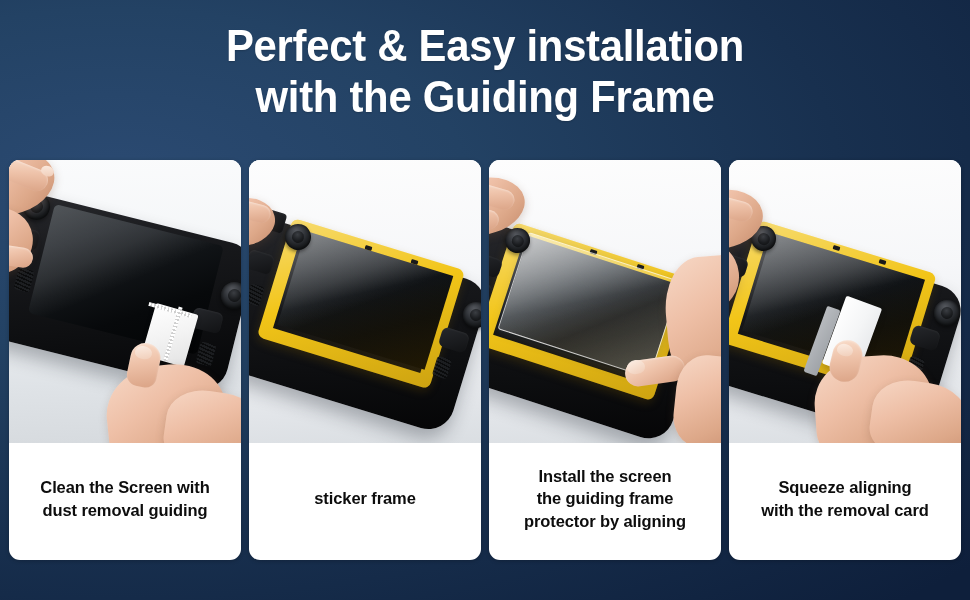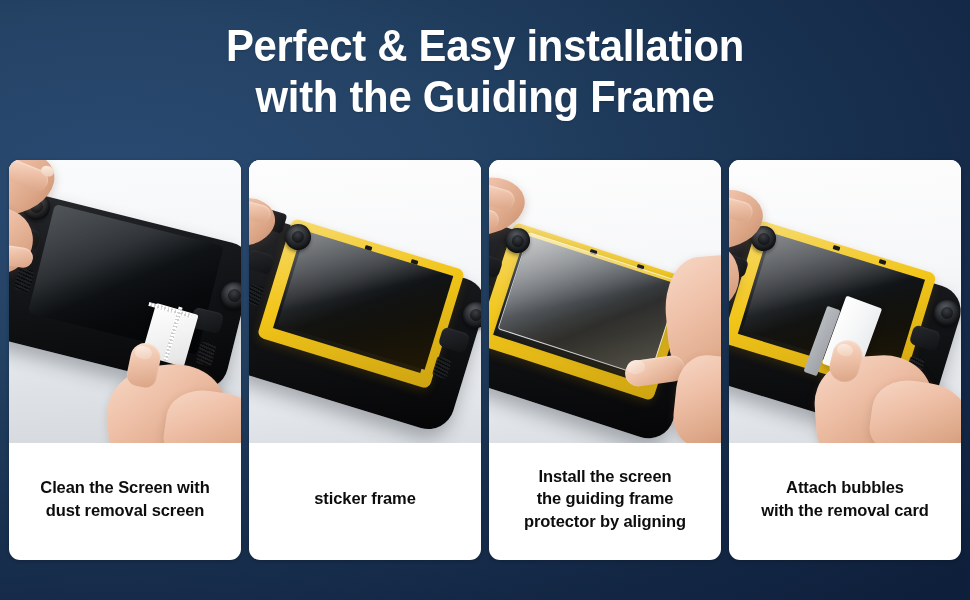--- a/index.html
+++ b/index.html
@@ -240,21 +240,21 @@
 
           <div class="hand" style="left:98px; top:205px; width:120px; height:105px; border-radius:46% 44% 28% 30%; transform:rotate(-6deg);"></div>
           <div class="finger" style="left:120px; top:183px; width:30px; height:44px; border-radius:16px 16px 12px 12px; transform:rotate(12deg);"></div>
           <div class="nail" style="left:126px; top:186px; width:17px; height:13px; transform:rotate(12deg);"></div>
           <div class="hand" style="left:156px; top:232px; width:98px; height:76px; border-radius:40% 44% 30% 34%; transform:rotate(8deg);"></div>
         </div>
       </div>
       <div class="caption">
         <div>
           <span>Clean the Screen with</span>
-          <span>dust removal screen</span>
+          <span>dust removal guiding</span>
         </div>
       </div>
     </div>
 
     <div class="card">
       <div class="photo">
         <div class="scene">
           <div class="table-bg soft"></div>
 
           <div class="deck" style="left:-14px; top:48px; width:268px; height:156px; transform:rotate(17deg); transform-origin:0 0; border-radius:26px;"></div>
@@ -354,20 +354,20 @@
           <div class="squeegee-grey" style="left:86px; top:146px; width:14px; height:70px; transform:rotate(20deg); border-radius:2px;"></div>
 
           <div class="hand" style="left:86px; top:196px; width:118px; height:104px; border-radius:44% 42% 28% 30%; transform:rotate(-4deg);"></div>
           <div class="finger" style="left:102px; top:180px; width:30px; height:42px; border-radius:15px; transform:rotate(14deg);"></div>
           <div class="nail" style="left:108px; top:184px; width:16px; height:12px; transform:rotate(14deg);"></div>
           <div class="hand" style="left:142px; top:222px; width:96px; height:76px; border-radius:40% 44% 30% 34%; transform:rotate(8deg);"></div>
         </div>
       </div>
       <div class="caption">
         <div>
-          <span>Attach bubbles</span>
+          <span>Squeeze aligning</span>
           <span>with the removal card</span>
         </div>
       </div>
     </div>
 
   </div>
 </div>
 
 </body></html>

